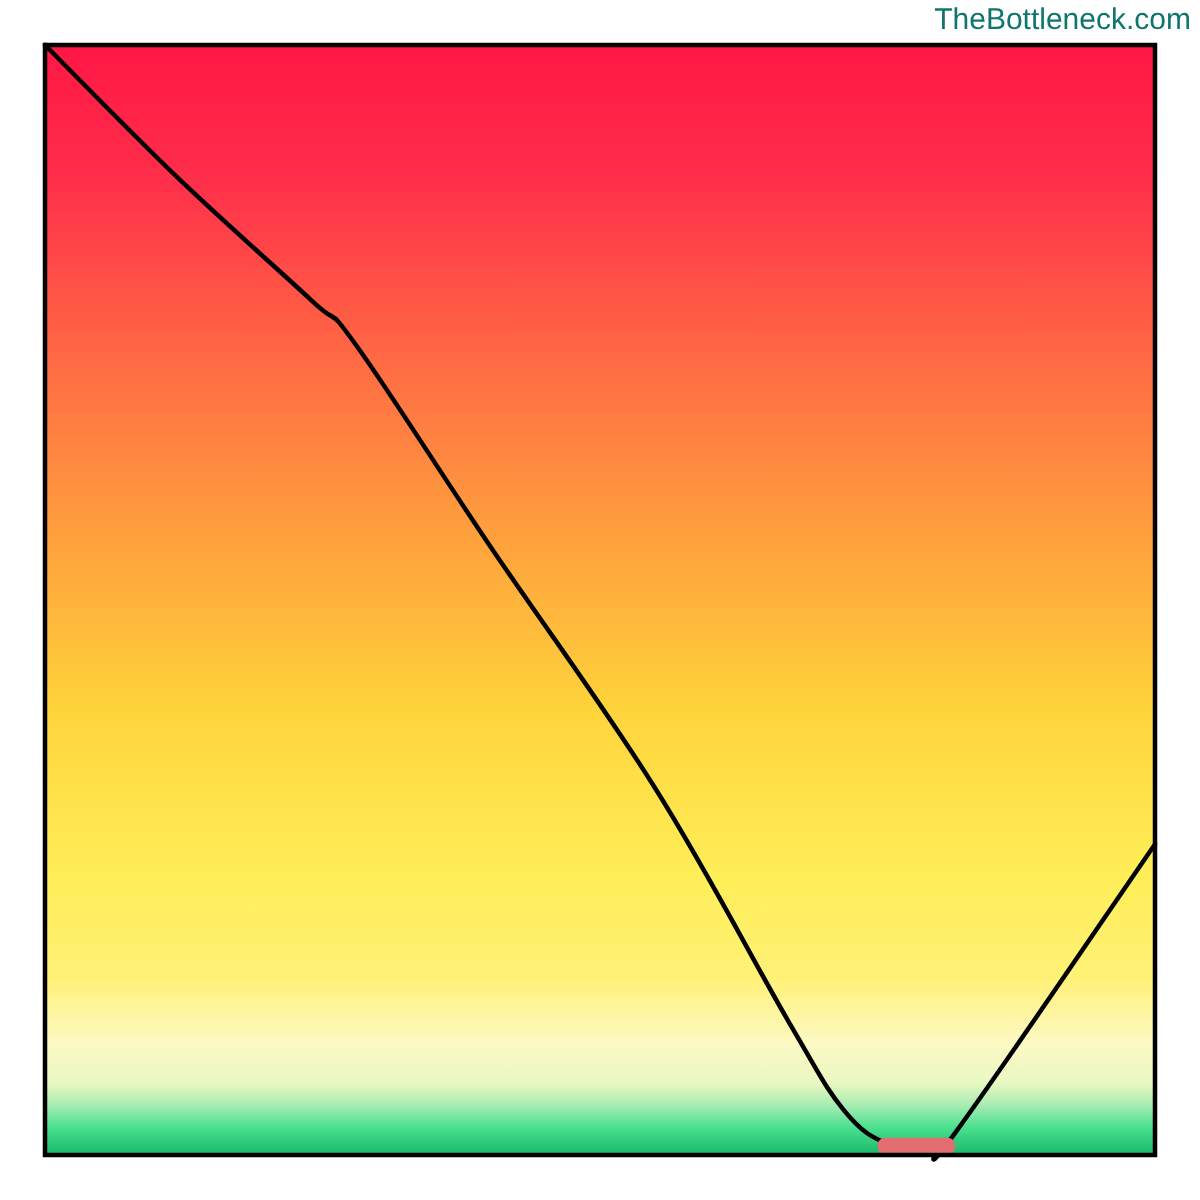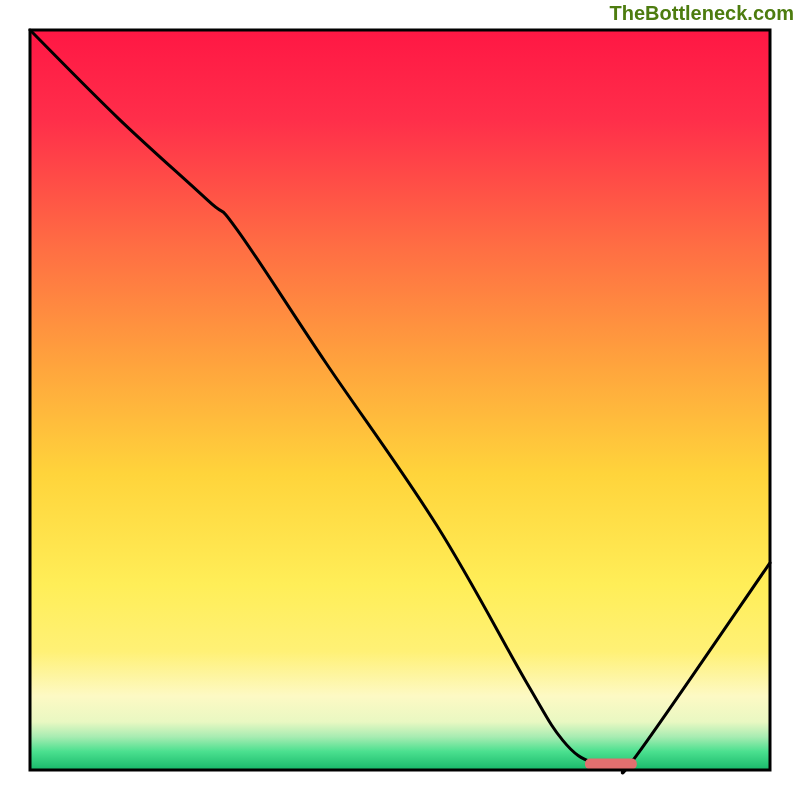--- a/index.html
+++ b/index.html
@@ -13,23 +13,23 @@
   }
   .chart-container {
     position: relative;
     width: 800px;
     height: 800px;
   }
   .watermark {
     position: absolute;
     top: 2px;
     right: 6px;
-    color: #4d7c0f;
+    color: #0f766e;
     font-size: 20px;
-    font-weight: 700;
+    font-weight: 400;
     letter-spacing: 0px;
     z-index: 10;
   }
   svg {
     display: block;
   }
 </style>
 </head>
 <body>
 

